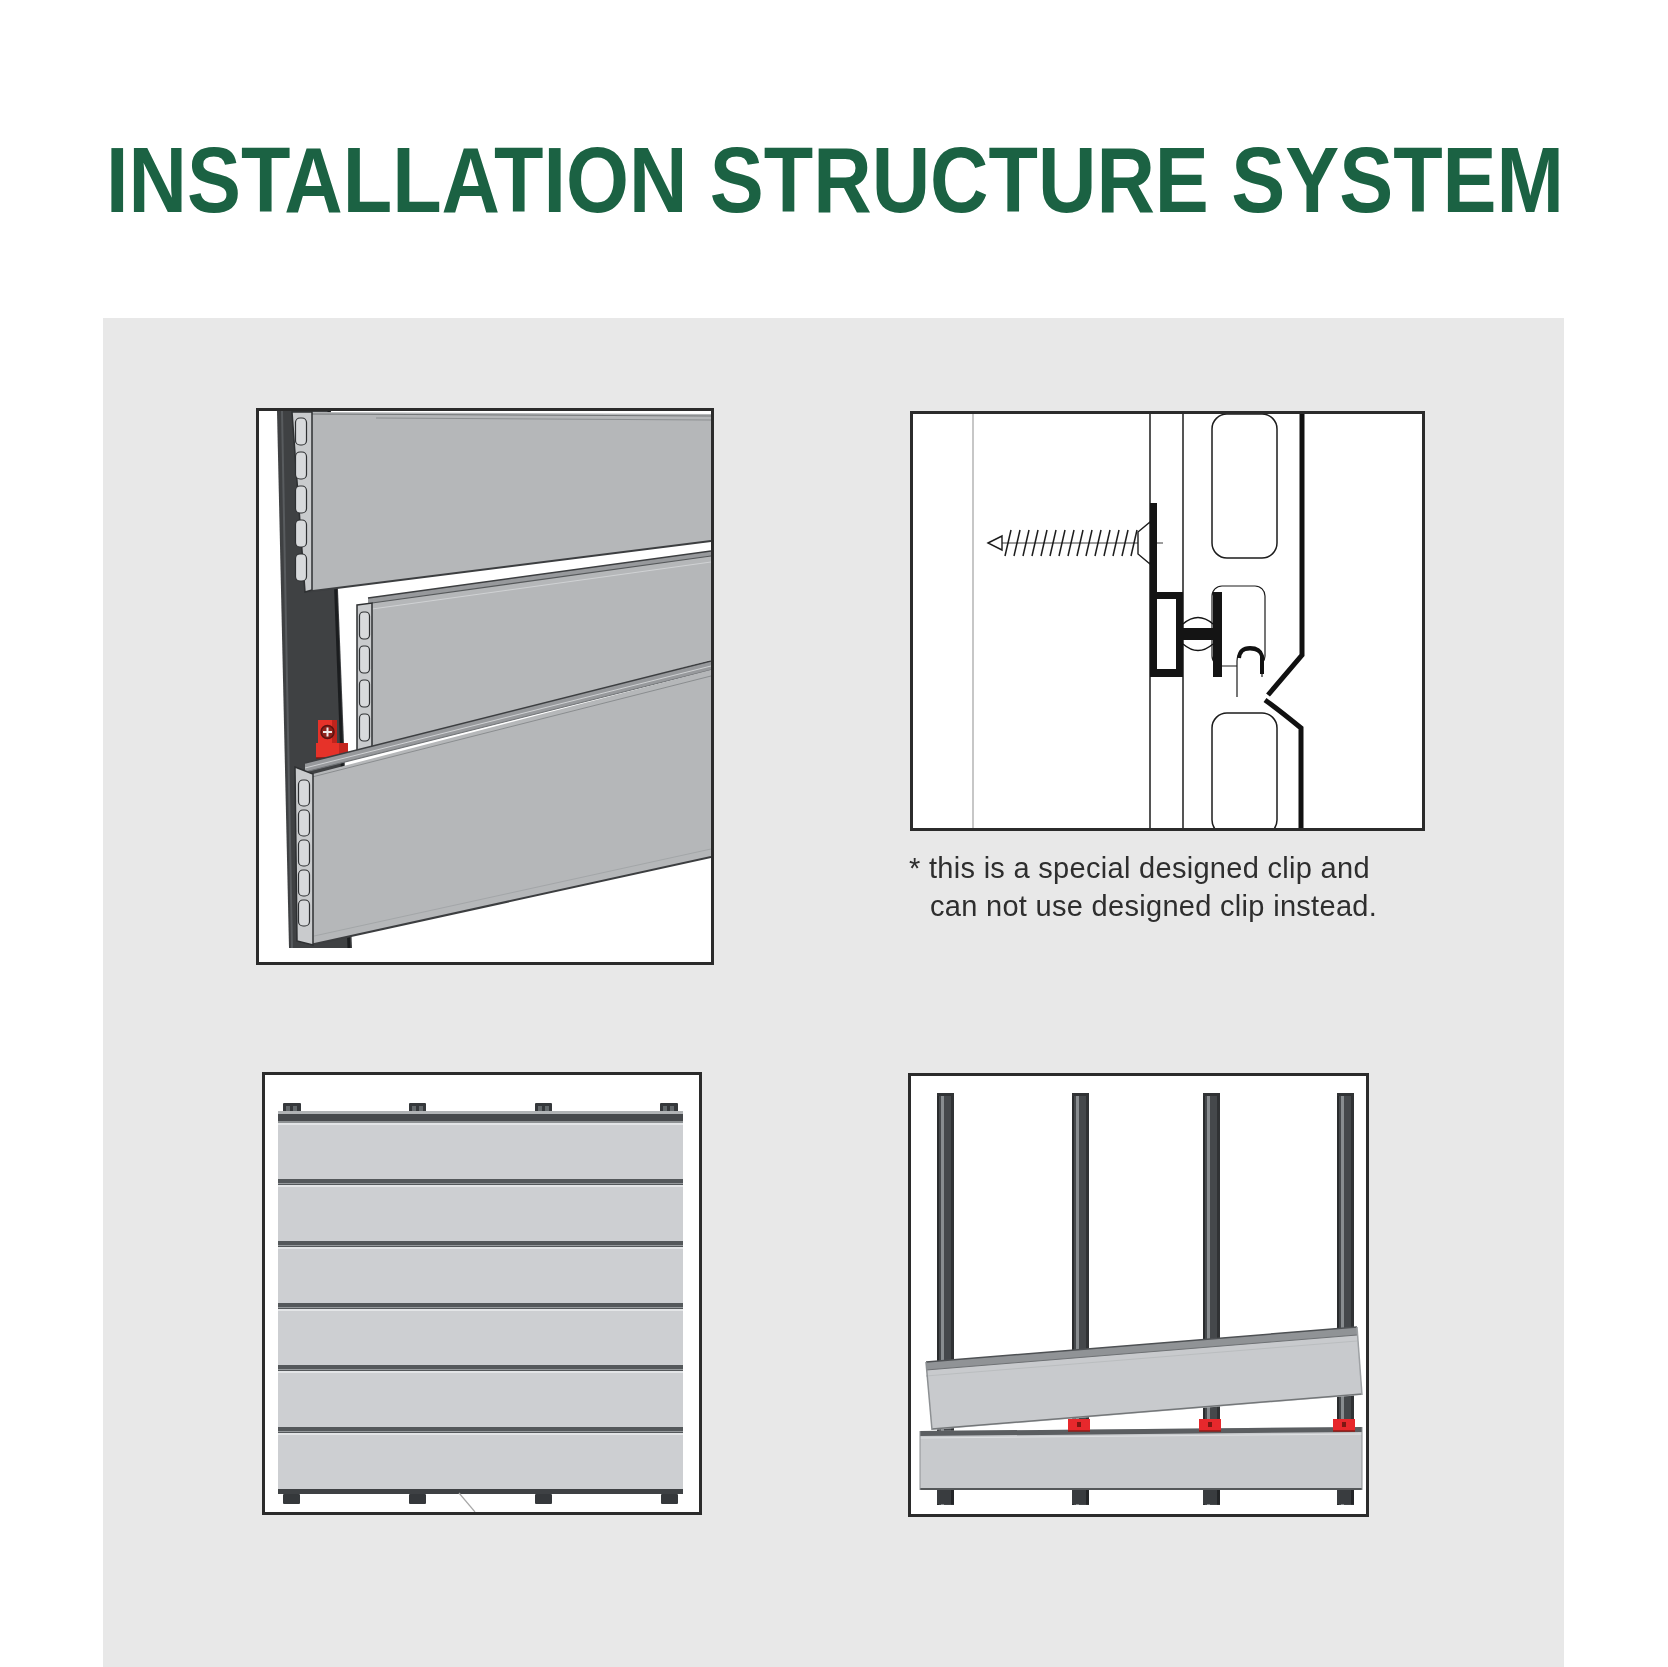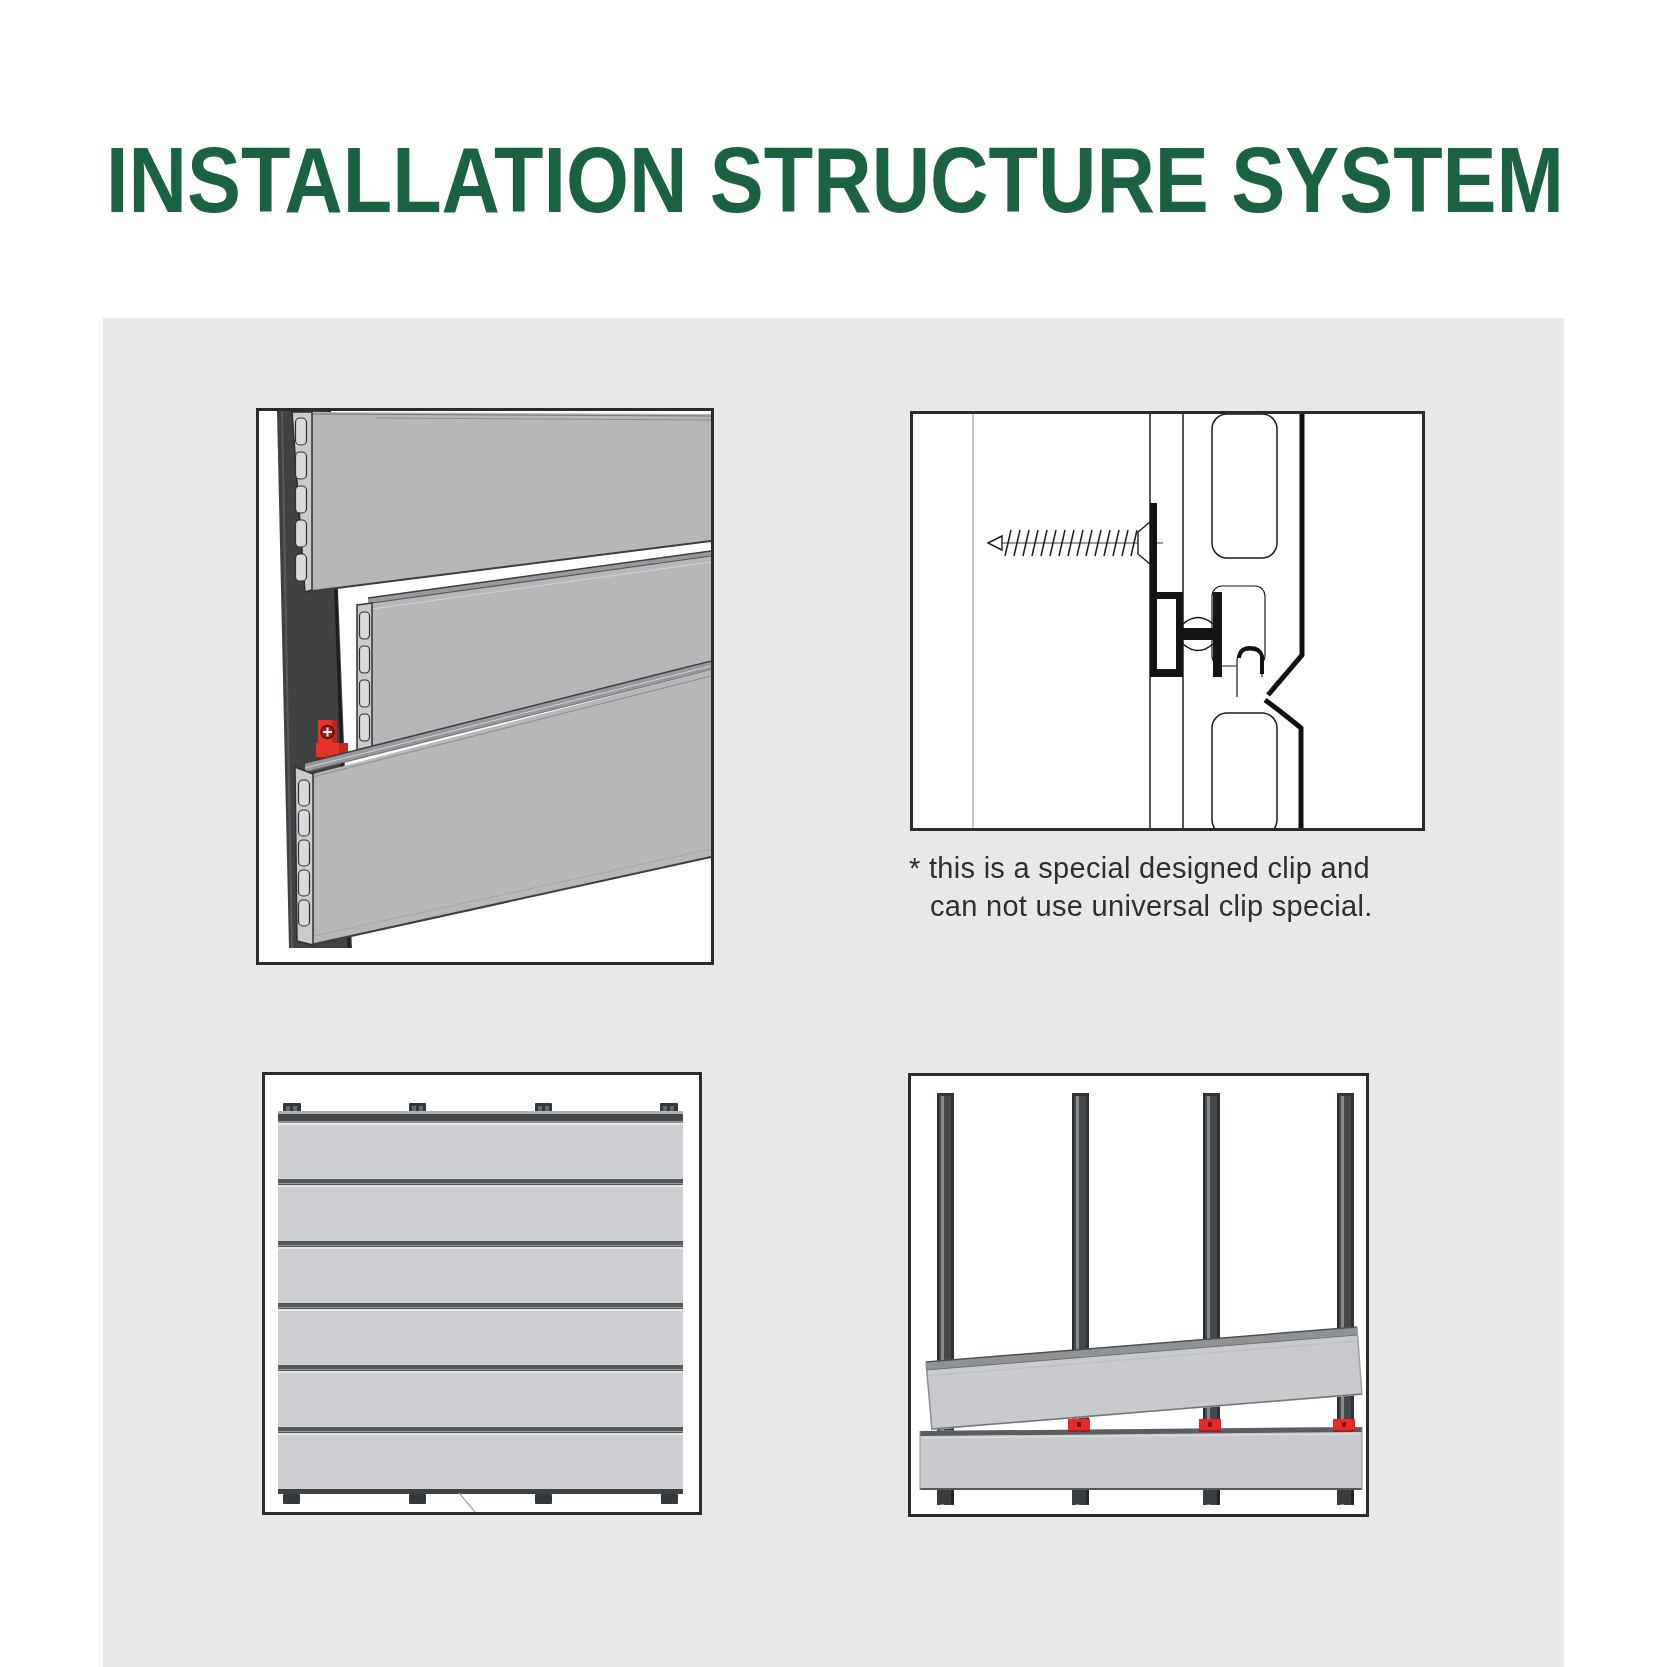--- a/index.html
+++ b/index.html
@@ -152,21 +152,21 @@
           <rect x="300" y="178" width="9" height="85" fill="#141414"></rect>
           <rect x="270" y="214" width="30" height="12" fill="#141414"></rect>
           <path d="M270,210 Q285,197 300,210" fill="none" stroke="#141414" stroke-width="1.4"></path>
           <path d="M270,230 Q285,243 300,230" fill="none" stroke="#141414" stroke-width="1.4"></path>
         </g>
       </svg>
     </div>
 
     <div class="note">
       <div class="l1">* this is a special designed clip and</div>
-      <div class="l2">can not use universal clip special.</div>
+      <div class="l2">can not use designed clip instead.</div>
     </div>
 
     <div class="fig" id="fig-bl">
       <svg width="434" height="437" viewBox="0 0 434 437">
         <rect x="0" y="0" width="434" height="437" fill="#ffffff"></rect>
         <g>
           <g fill="#35383b">
             <rect x="18" y="28" width="18" height="12" rx="1"></rect>
             <rect x="144" y="28" width="17" height="12" rx="1"></rect>
             <rect x="270" y="28" width="17" height="12" rx="1"></rect>

